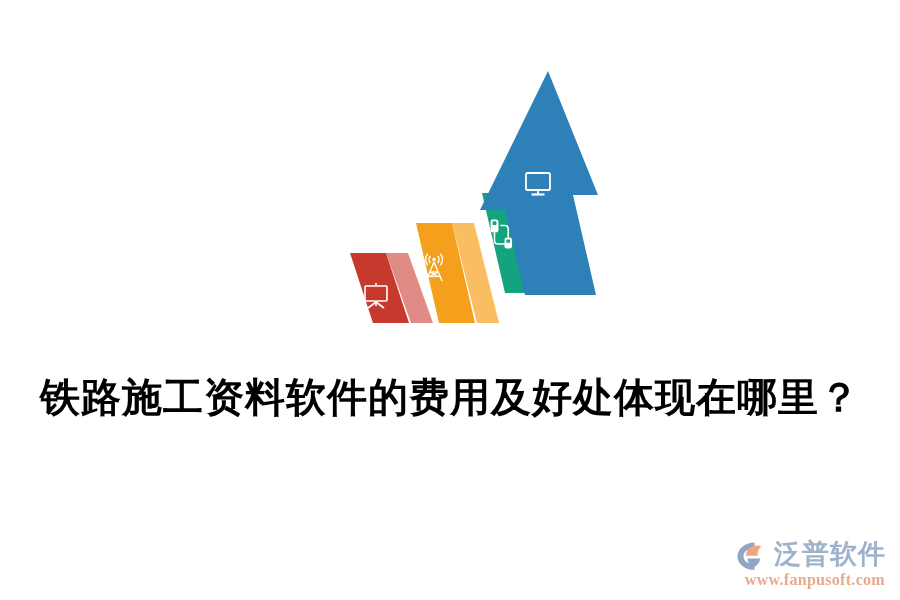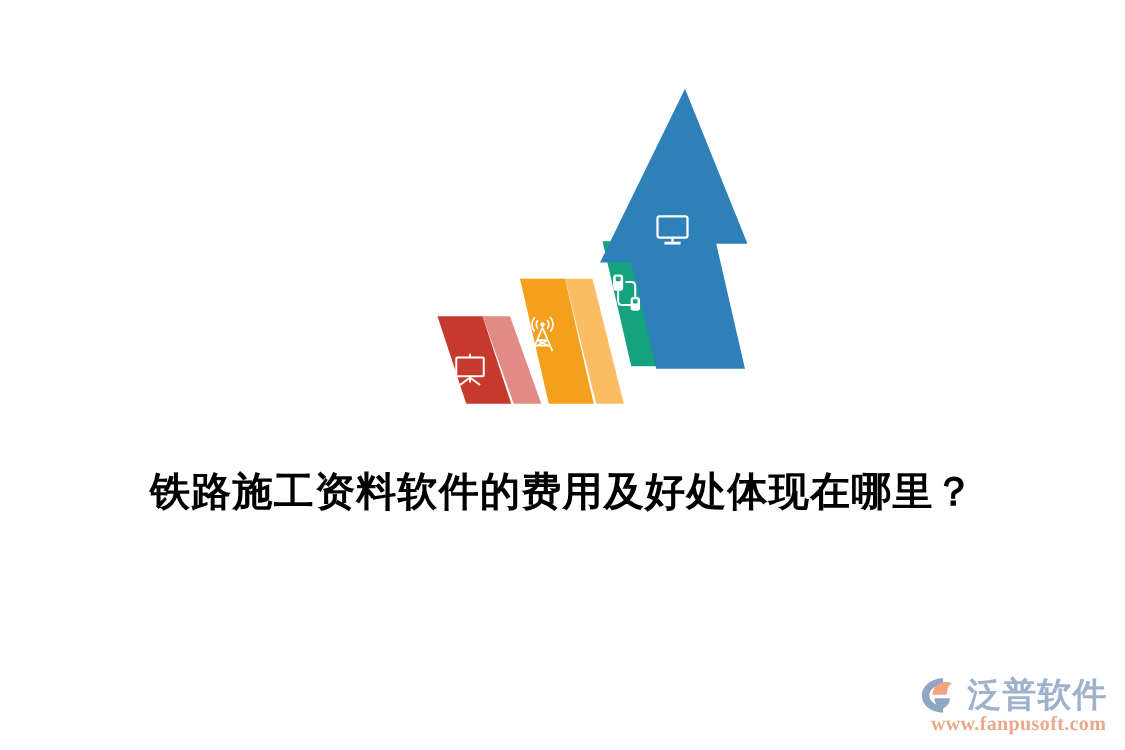--- a/index.html
+++ b/index.html
@@ -35,21 +35,21 @@
   }
 
   
   .headline {
     position: absolute;
     left: 0;
     top: 373px;
     width: 900px;
     text-align: center;
     font-family: "Liberation Serif", "DejaVu Serif", serif;
-    font-size: 32px;
+    font-size: 40px;
     font-weight: 700;
     color: #000000;
     letter-spacing: 1px;
     line-height: 1.25;
     white-space: nowrap;
   }
 
   
   .watermark {
     position: absolute;
@@ -68,21 +68,21 @@
     width: 34px;
     height: 30px;
     flex: 0 0 auto;
   }
   .logo-mark svg {
     display: block;
     width: 34px;
     height: 30px;
   }
   .logo-wordmark {
-    font-family: Liberation Sans, sans-serif;
+    font-family: Liberation Mono, monospace;
     font-size: 27px;
     font-weight: 700;
     color: #9fb2cc;
     letter-spacing: 1px;
     line-height: 1;
   }
   .logo-url {
     margin-top: 1px;
     margin-right: 1px;
     font-family: "Liberation Serif", "DejaVu Serif", serif;

